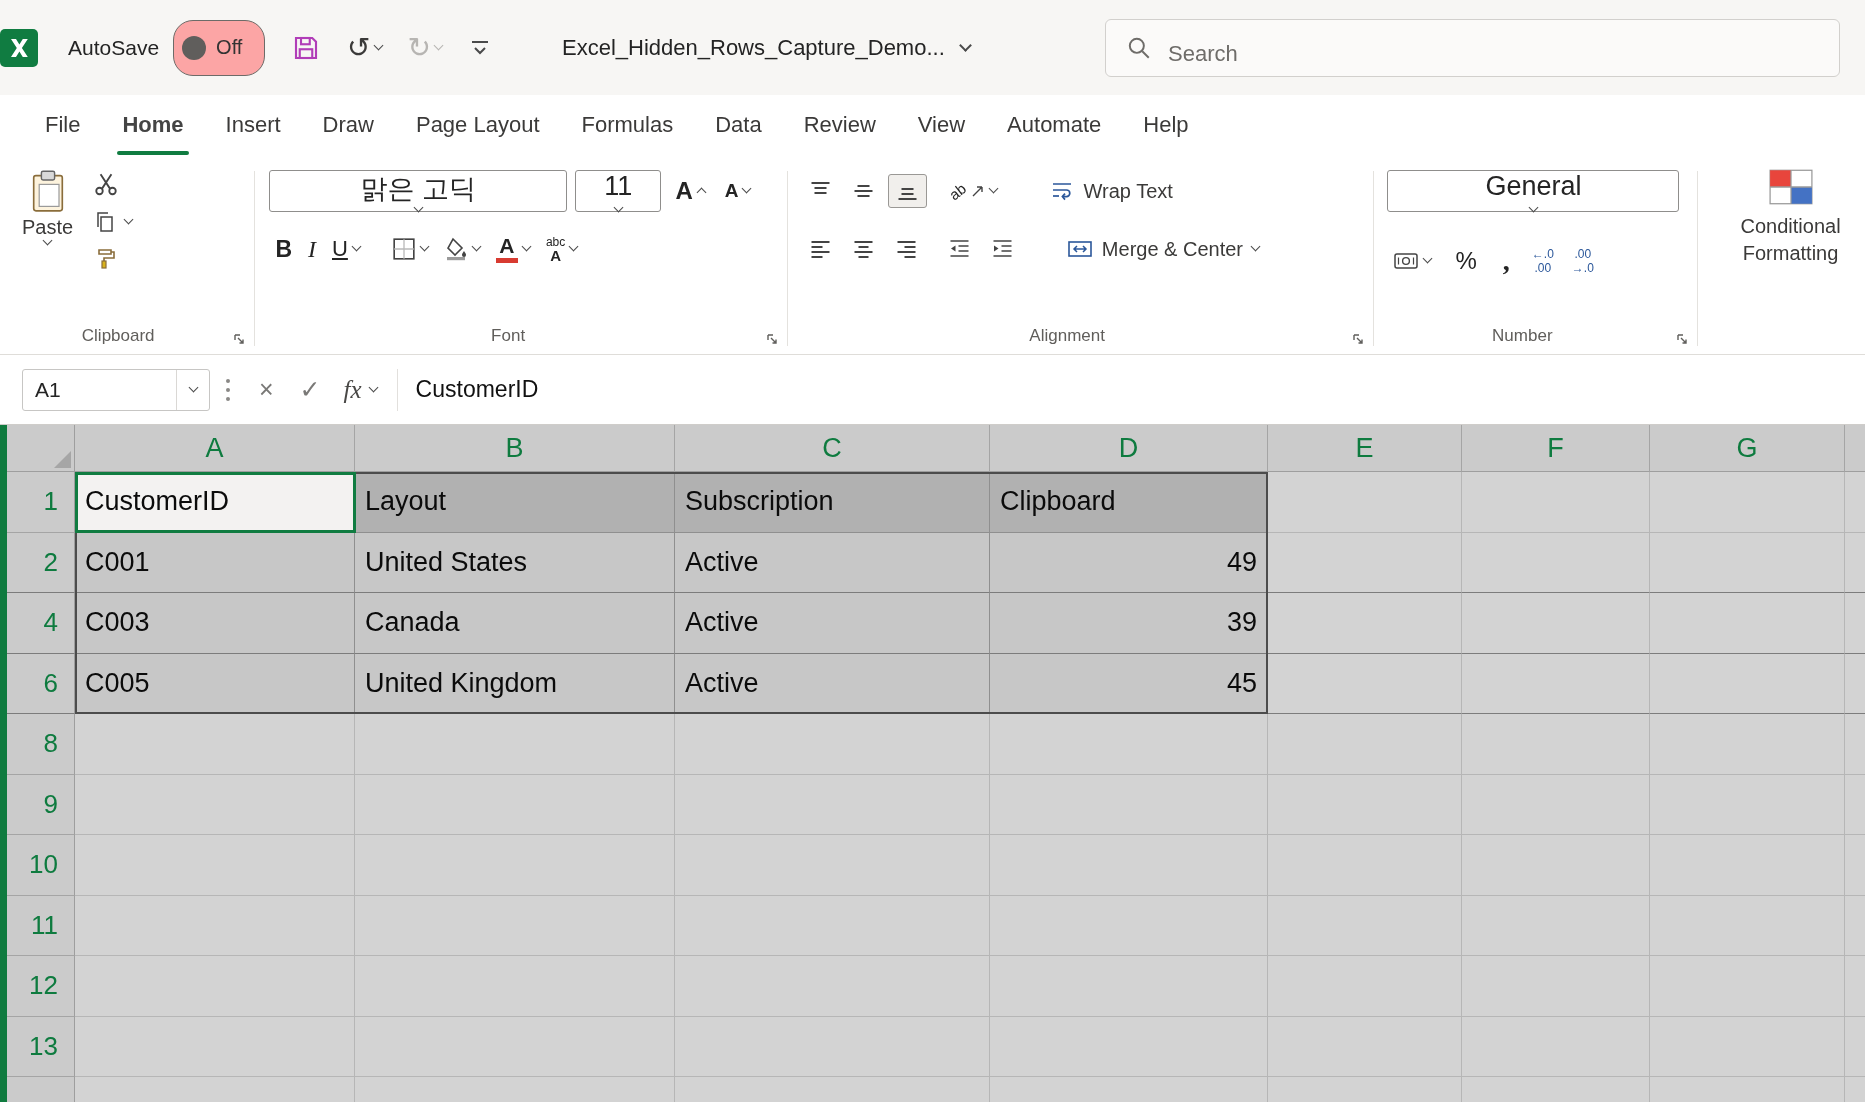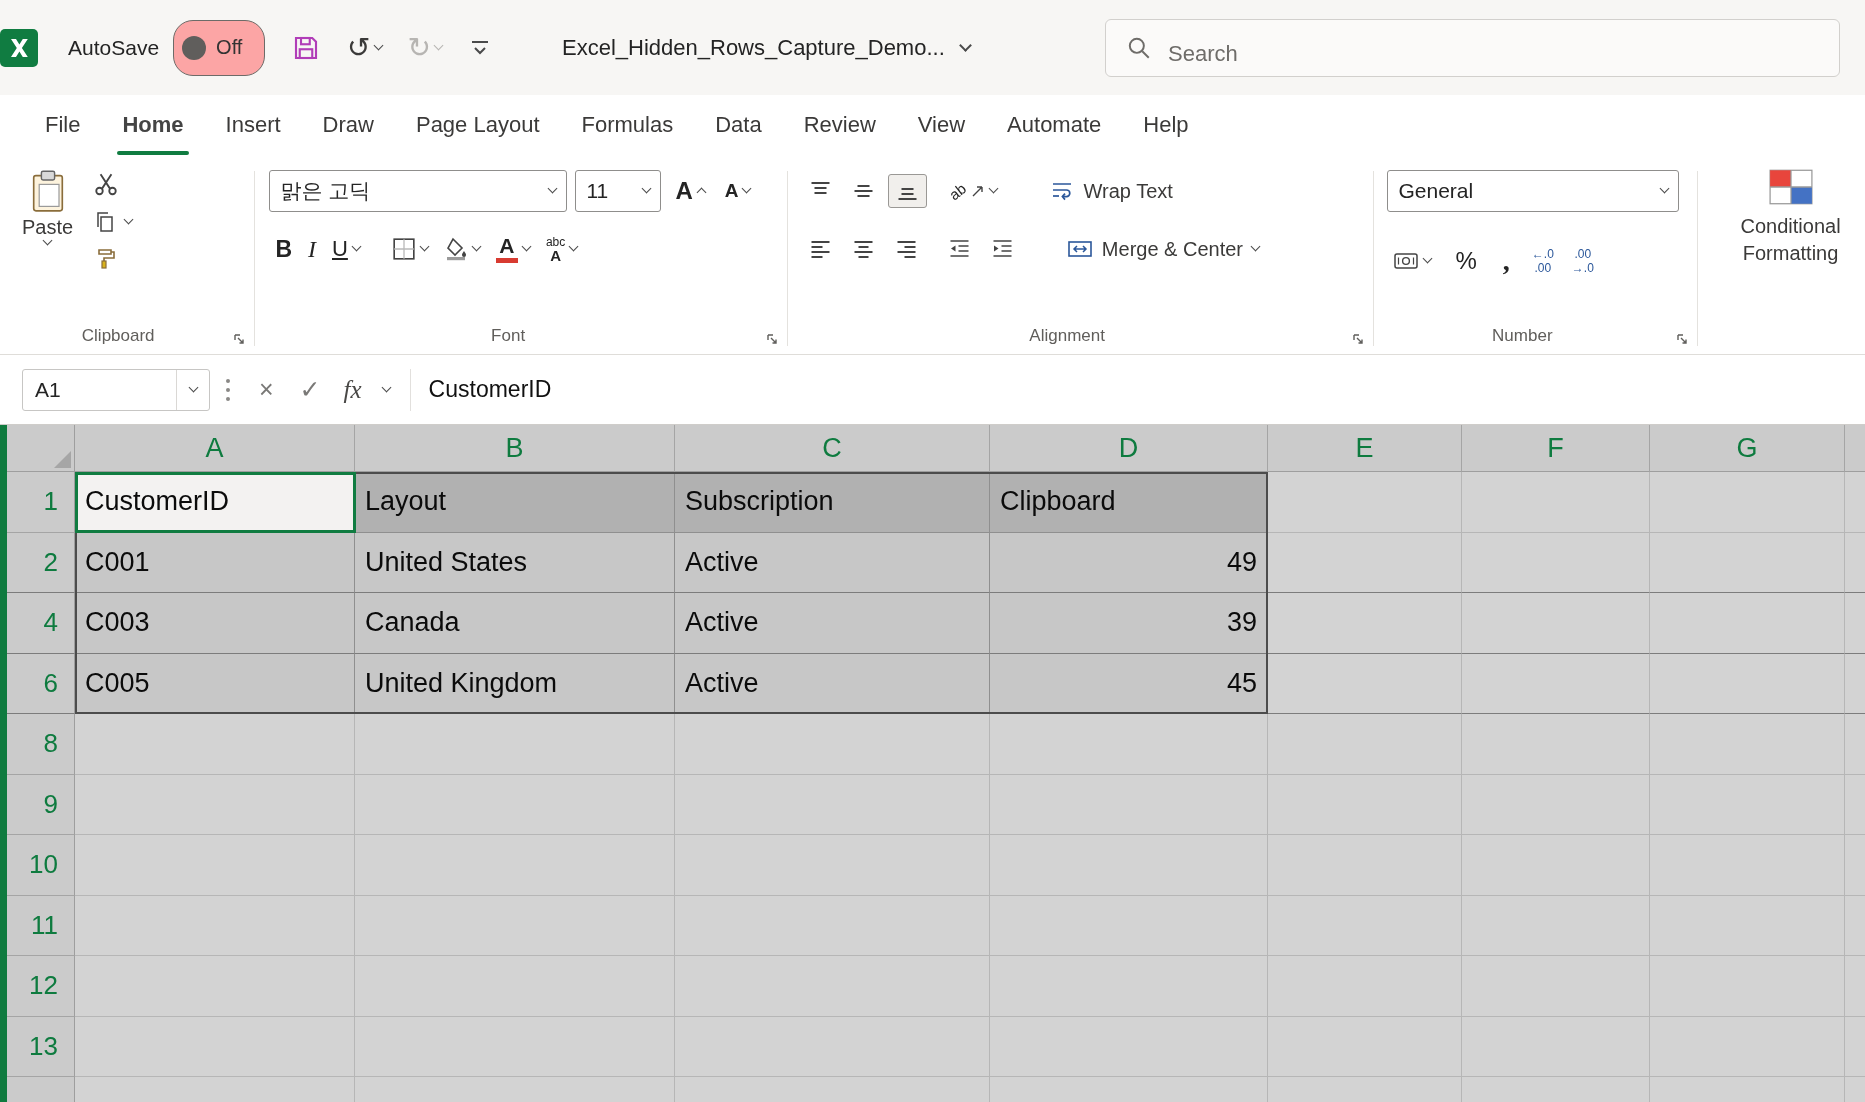--- a/index.html
+++ b/index.html
@@ -31,21 +31,21 @@
   
   .ribbon { height:200px; background:#fff; border-bottom:1px solid #dfddd9; display:flex; align-items:stretch; padding:10px 0 0 10px; position:relative; }
   .rgroup { position:relative; padding:2px 12px 36px 12px; }
   .glabel { position:absolute; bottom:8px; left:0; right:26px; text-align:center; font-size:17px; color:#605e5b; }
   .launcher { position:absolute; right:6px; bottom:8px; }
   .vdiv { width:1px; background:#e4e2de; margin:6px 2px 8px 2px; }
   .rrow { display:flex; align-items:center; gap:8px; height:48px; }
   .rcol { display:flex; flex-direction:column; gap:8px; }
   .ibtn { display:flex; align-items:center; gap:5px; padding:4px 6px; border-radius:3px; }
   .ibtn.boxed { border:1.5px solid #9a9895; background:#f1efec; }
-  .combo { display:flex; align-items:center; justify-content:space-between; border:1px solid #8f8e8c; border-radius:3px; height:42px; background:#fff; padding:0 10px; font-size:21px; color:#242424; }
+  .combo { display:flex; align-items:center; justify-content:space-between; border:1px solid #8f8e8c; border-radius:3px; height:42px; background:#fff; padding:0 10px; font-size:27px; color:#242424;flex-direction:column; }
   .paste { display:flex; flex-direction:column; align-items:center; gap:3px; padding-top:2px; }
   .paste .plabel { font-size:20px; color:#3b3a39; }
   .bold-b { font-weight:700; font-size:23px; color:#242424; }
   .ital-i { font-style:italic; font-family:"Liberation Serif",serif; font-size:24px; color:#242424; }
   .und-u { text-decoration:underline; font-size:22px; color:#242424; }
   .acolor { display:flex; flex-direction:column; align-items:center; line-height:1; }
   .acolor .a { font-size:21px; font-weight:600; }
   .acolor .bar { width:22px; height:5px; margin-top:2px; }
   .phonetic { display:flex; flex-direction:column; align-items:center; line-height:1; font-size:12px; color:#242424;text-align:center; }
   .phonetic .pa { font-size:15px; font-weight:600; }
@@ -59,21 +59,21 @@
 
   
   .fbar { height:70px; background:#fff; border-bottom:1px solid #cfcdca; display:flex; align-items:center; padding-left:22px; }
   .namebox { width:188px; height:42px; border:1px solid #c7c6c4; border-radius:3px; display:flex; align-items:center; font-size:21px; }
   .namebox .nbval { flex:1; padding-left:12px; }
   .namebox .nbsep { width:1px; height:40px; background:#dad8d5; }
   .namebox .nbchev { width:32px; display:flex; justify-content:center; }
   .vdots { margin:0 16px; display:flex; flex-direction:column; }
   .vdots i { display:block; width:4px; height:4px; border-radius:50%; background:#8a8886; margin:2.5px 0; }
   .fbtn { padding:0 13px; font-size:25px; color:#7a7977; }
-  .fxbtn { display:flex; align-items:center; gap:21px; padding:0 10px; }
+  .fxbtn { display:flex; align-items:center; gap:8px; padding:0 10px; }
   .fx { font-family:"Liberation Serif",serif; font-style:italic; font-size:25px; color:#494846; }
   .fsep { width:1px; height:42px; background:#e2e0dd; margin:0 10px; }
   .fcontent { font-size:23px; color:#111; padding-left:8px; }
 
   
   .sheet { position:relative; height:677px; overflow:hidden; background:#d3d3d3; }
   #grid { position:absolute; inset:0; display:grid; grid-auto-rows:60.5px; }
   .corner { background:#cbcbcb; border-right:1px solid #9e9e9e; border-bottom:1px solid #9e9e9e; position:relative; }
   .corner .tri { position:absolute; right:3px; bottom:3px; width:0; height:0; border-bottom:17px solid #a6a6a6; border-left:17px solid transparent; }
   .colh { background:#cbcbcb; color:#0E7B3F; font-size:27px; display:flex; align-items:center; justify-content:center; border-right:1px solid #a5a5a5; border-bottom:1px solid #9e9e9e; }

